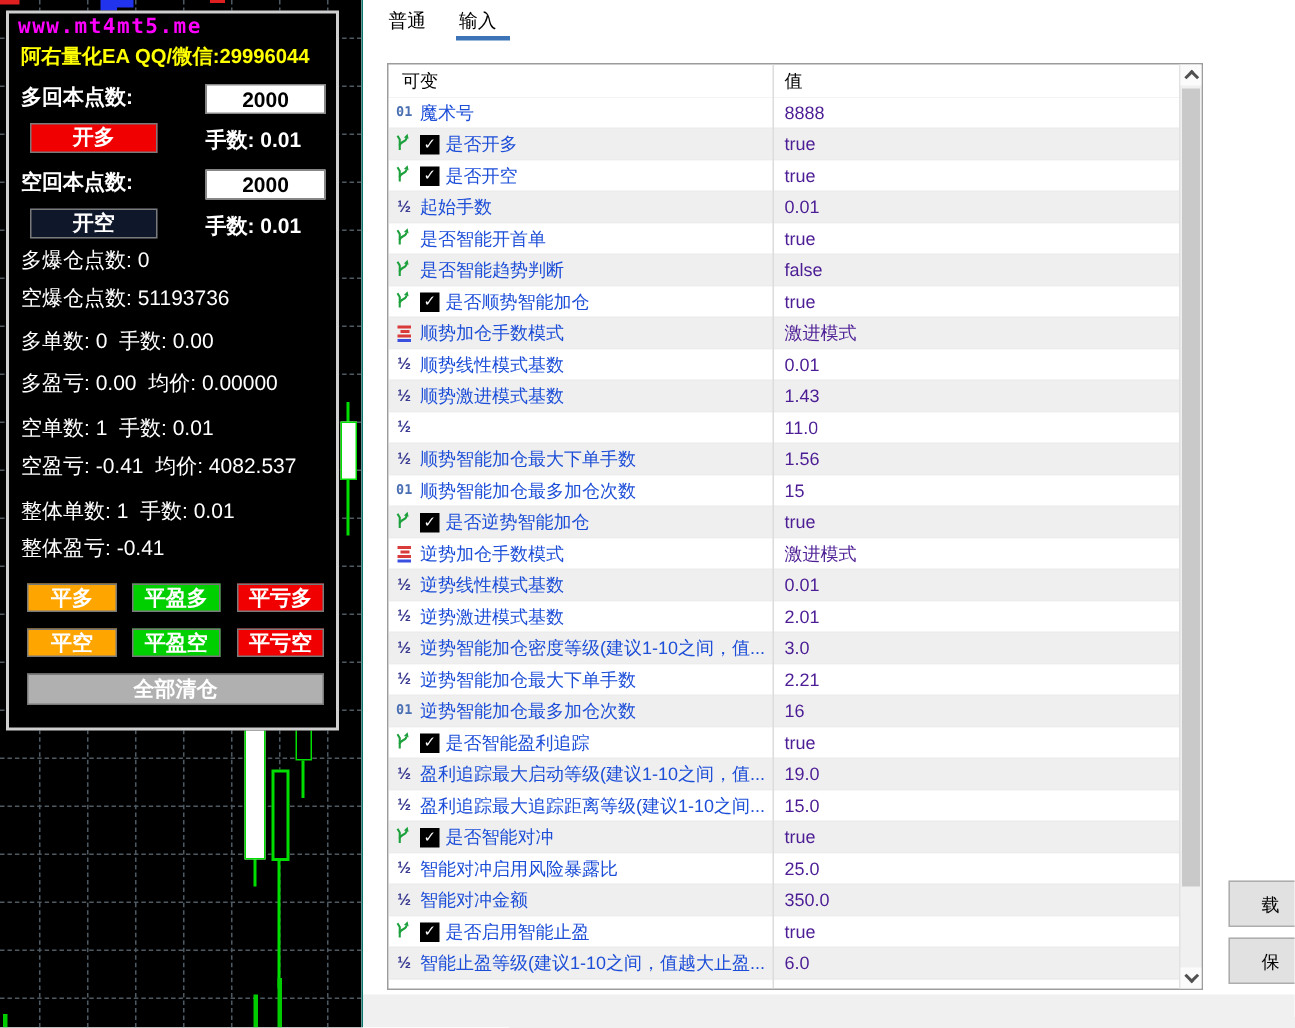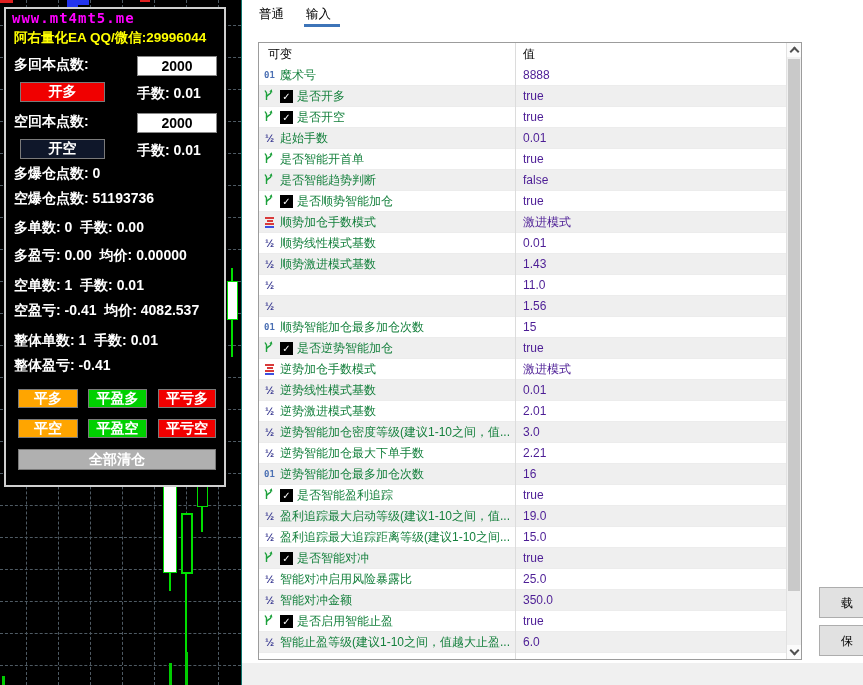--- a/index.html
+++ b/index.html
@@ -29,21 +29,21 @@
   .p-input{position:absolute;width:80px;height:20px;background:#fff;color:#000;border:1px solid #888;
     font-size:14px;font-weight:bold;text-align:center;padding:0;font-family:inherit;}
   .p-btn{position:absolute;border:1px solid #7a7a7a;color:#fff;font-size:14px;font-weight:bold;
     display:flex;align-items:center;justify-content:center;cursor:pointer;padding:0;font-family:inherit;}
   .b-openlong{background:#f00000;}
   .b-openshort{background:#0f172a;}
   .b-orange{background:#ffa500;}
   .b-green{background:#00d000;}
   .b-red{background:#f00000;}
   .b-gray{background:#b0b0b0;}
-  .p-stat{position:absolute;left:8px;color:#fff;font-size:14px;font-weight:bold;white-space:pre;}
+  .p-stat{position:absolute;left:8px;color:#fff;font-size:14px;font-weight:normal;white-space:pre;}
   
   .dialog{position:absolute;left:241px;top:0;width:622px;height:685px;background:#fff;
     border-left:1px solid #0f766e;}
   .tab{position:absolute;top:6px;font-size:12.5px;color:#000;cursor:pointer;}
   .tab-underline{position:absolute;left:62px;top:24px;width:36px;height:3px;background:#3d74b8;}
   .dlg-bottom{position:absolute;left:0;right:0;top:663px;height:22px;background:#f0f0f0;}
   
   .ptable{position:absolute;left:16px;top:42px;width:544px;height:618px;background:#fff;
     border:1px solid #9c9c9c;box-sizing:border-box;overflow:hidden;}
   .theader{height:22px;position:relative;border-bottom:1px solid #e0e0e0;text-align:center;}
@@ -56,21 +56,21 @@
   .pleft{width:256px;flex:none;display:flex;align-items:center;overflow:hidden;}
   .ticon{width:15px;flex:none;margin-left:3px;margin-right:3px;text-align:center;line-height:1;}
   .t-int{color:#4a6fb3;font-size:9px;font-weight:bold;font-family:"DejaVu Sans Mono",monospace;}
   .t-double{color:#3b3b92;font-size:11px;font-weight:bold;}
   .eb{display:block;height:2px;margin:1px auto;}
   .eb.r{background:#d93a3a;width:9px;}
   .eb.rs{background:#d93a3a;width:6px;}
   .eb.b{background:#3c50e0;width:9px;}
   .cb{width:13px;height:13px;flex:none;background:#000;color:#fff;font-size:10px;line-height:13px;
     text-align:center;margin-right:4px;cursor:pointer;}
-  .pname{font-size:12px;color:#15803d;white-space:nowrap;overflow:hidden;}
+  .pname{font-size:12px;color:#1d4ed8;white-space:nowrap;overflow:hidden;}
   .pval{font-size:12px;color:#4c1d95;padding-left:8px;white-space:nowrap;overflow:hidden;}
   
   .sb{position:absolute;top:0;right:0;width:14px;height:100%;background:#f0f0f0;border-left:1px solid #e2e2e2;}
   .sb-btn{position:absolute;left:0;width:14px;height:14px;background:#fbfbfb;}
   .sb-btn .chev{position:absolute;left:4px;width:5px;height:5px;border-top:2px solid #505050;border-left:2px solid #505050;}
   .sb-up .chev{top:5px;transform:rotate(45deg);}
   .sb-down{bottom:0;}
   .sb-down .chev{top:2px;transform:rotate(225deg);}
   .sb-thumb{position:absolute;left:1px;width:12px;background:#c9c9c9;}
   
@@ -276,20 +276,21 @@
         </div>
         <div class="prow">
           <div class="pleft">
             <span class="ticon t-double">½</span>
           </div>
           <div class="pval">11.0</div>
         </div>
         <div class="prow alt">
           <div class="pleft">
             <span class="ticon t-double">½</span>
+            <span class="pname">顺势智能加仓最大下单手数</span>
           </div>
           <div class="pval">1.56</div>
         </div>
         <div class="prow">
           <div class="pleft">
             <span class="ticon t-int">01</span>
             <span class="pname">顺势智能加仓最多加仓次数</span>
           </div>
           <div class="pval">15</div>
         </div>

